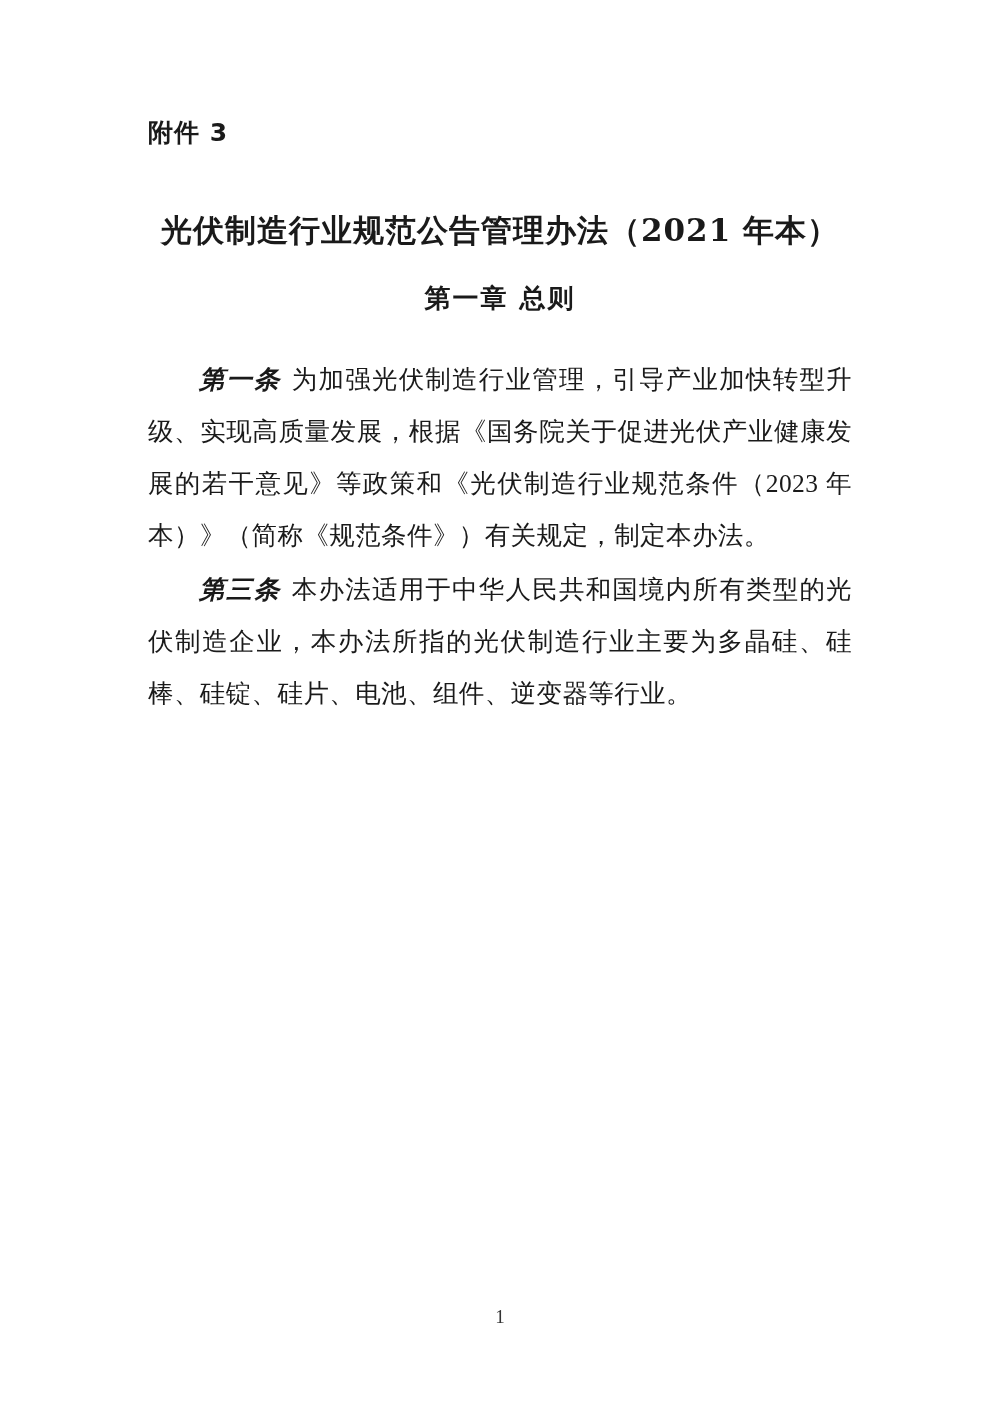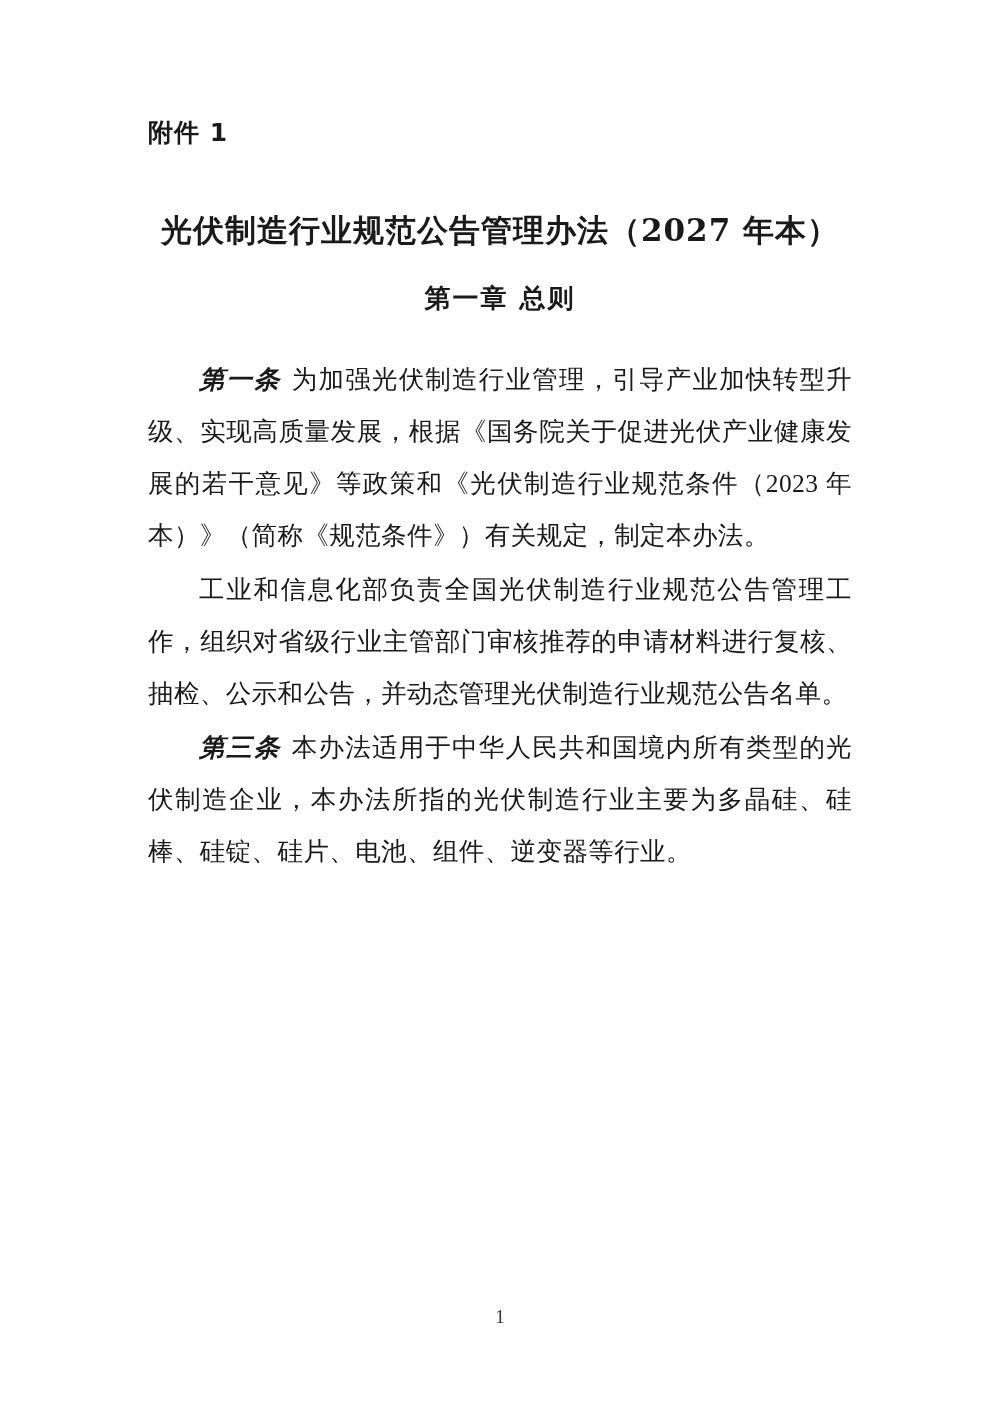--- a/index.html
+++ b/index.html
@@ -84,29 +84,28 @@
     font-family: "Liberation Serif", serif;
     font-size: 19px;
     color: #333;
   }
 </style>
 </head>
 <body>
 
 <div class="page">
 
-  <div class="attachment-label">附件 1</div>
+  <div class="attachment-label">附件 3</div>
 
-  <h1 class="doc-title">光伏制造行业规范公告管理办法（2027 年本）</h1>
+  <h1 class="doc-title">光伏制造行业规范公告管理办法（2021 年本）</h1>
 
 
   <h2 class="chapter-heading">第一章  总则</h2>
 
   <p class="para"><span class="art-num">第一条</span><span class="art-gap"></span><span>为加强光伏制造行业管理，引导产业加快转型升级、实现高质量发展，根据《国务院关于促进光伏产业健康发展的若干意见》等政策和《光伏制造行业规范条件（2023 年本）》（简称《规范条件》）有关规定，制定本办法。</span></p>
 
 
-  <p class="para"><span class="art-num"></span><span>工业和信息化部负责全国光伏制造行业规范公告管理工作，组织对省级行业主管部门审核推荐的申请材料进行复核、抽检、公示和公告，并动态管理光伏制造行业规范公告名单。</span></p>
 
   <p class="para"><span class="art-num">第三条</span><span class="art-gap"></span><span>本办法适用于中华人民共和国境内所有类型的光伏制造企业，本办法所指的光伏制造行业主要为多晶硅、硅棒、硅锭、硅片、电池、组件、逆变器等行业。</span></p>
 
 </div>
 
 <div class="page-number">1</div>
 
 </body></html>

